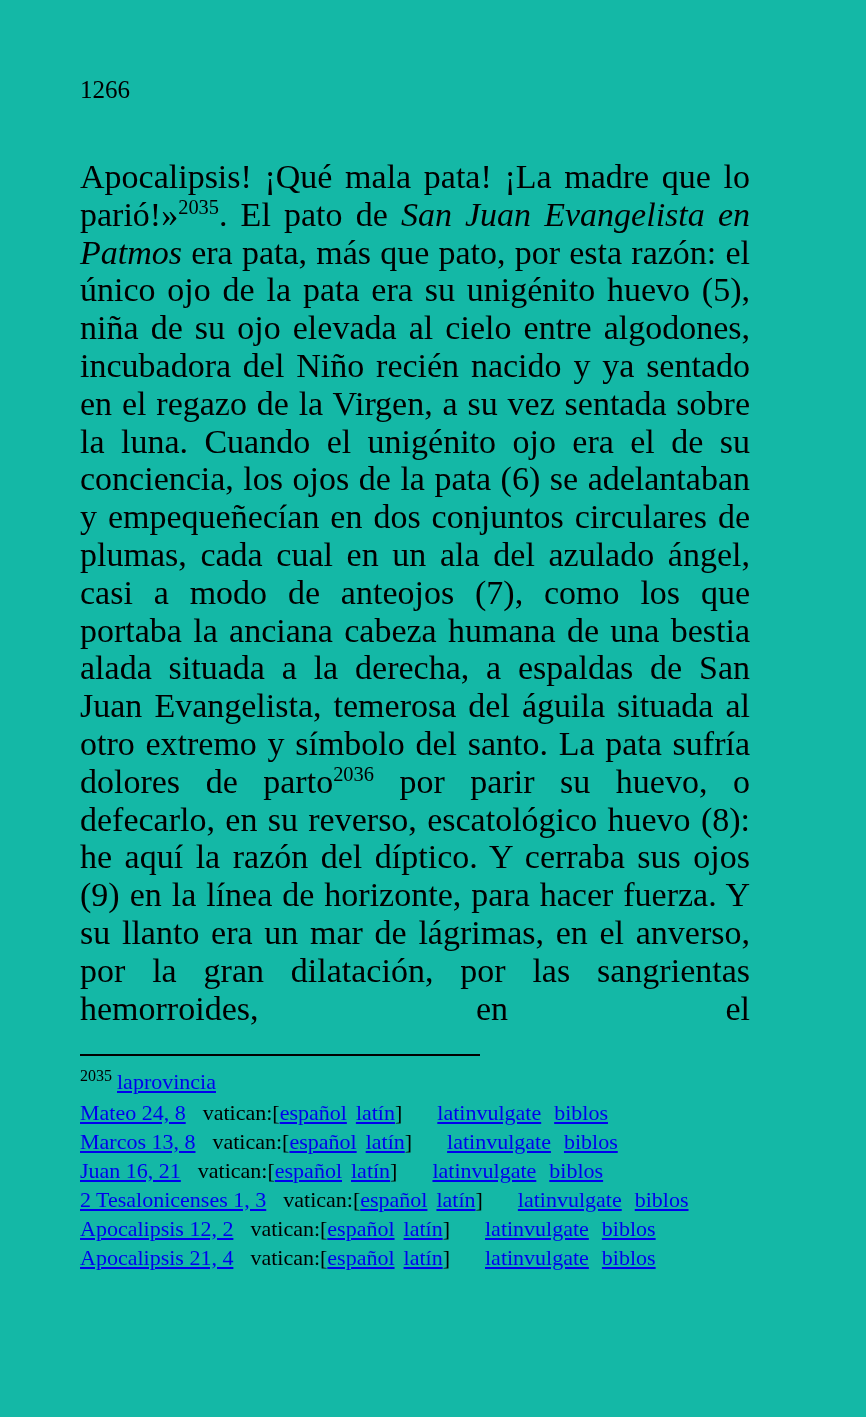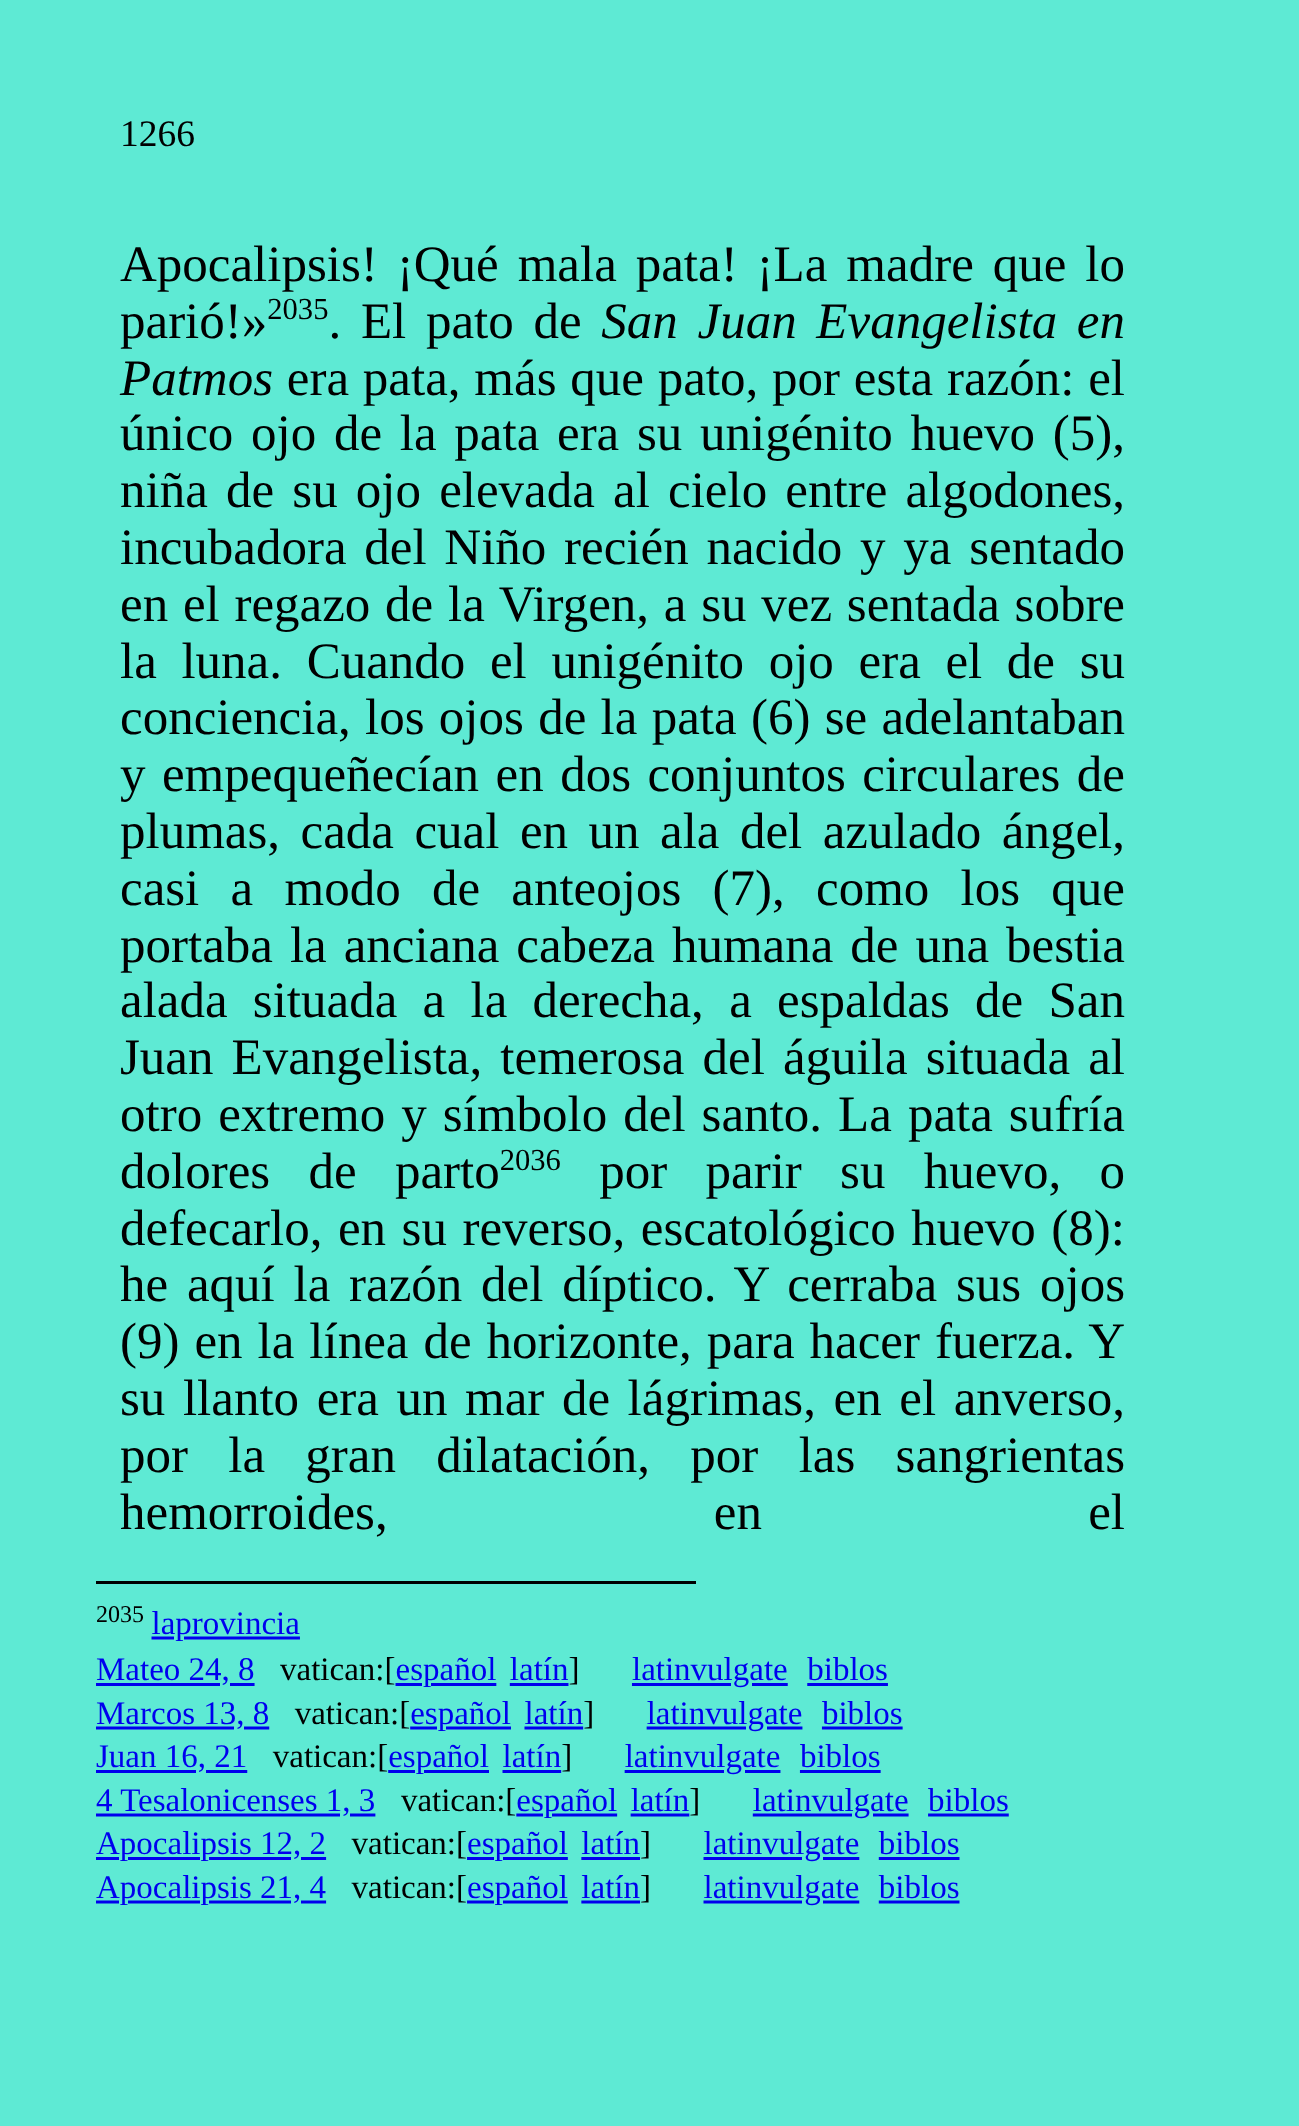--- a/index.html
+++ b/index.html
@@ -1,21 +1,21 @@
 <!DOCTYPE html>
 <html style="--link-color: #0000EE;"><head>
 <meta charset="utf-8">
 <style>
   * { margin: 0; padding: 0; box-sizing: border-box; }
   html, body { background: #ffffff; }
   .page {
     position: relative;
     width: 866px;
     height: 1417px;
-    background: #5eead4;
+    background: #14b8a6;
     color: #000000;
     font-family: "Liberation Serif", serif;
     overflow: hidden;
   }
   .page-number {
     position: absolute;
     left: 80px;
     top: 76px;
     font-size: 25px;
     line-height: 28px;
@@ -31,21 +31,21 @@
     text-align-last: justify;
   }
   .body-text .italic { font-style: italic; }
   sup.inline-fn {
     font-size: 0.6em;
     vertical-align: super;
     line-height: 0;
   }
   .footnotes {
     position: absolute;
-    left: 64px;
+    left: 80px;
     top: 1054px;
     width: 710px;
   }
   .fn-rule {
     width: 400px;
     border: none;
     border-top: 2px solid #000000;
     margin: 0 0 10px 0;
   }
   a.link {
@@ -88,20 +88,20 @@
 
     <div class="fn-note"><sup class="fn-marker">2035</sup><a class="link">laprovincia</a></div>
 
 
     <div class="fn-ref-row"><a class="link ref">Mateo 24, 8</a><span class="plain">vatican:[</span><a class="link">español</a><a class="link lat">latín</a><span class="plain">]</span><a class="link lv">latinvulgate</a><a class="link">biblos</a></div>
 
     <div class="fn-ref-row"><a class="link ref">Marcos 13, 8</a><span class="plain">vatican:[</span><a class="link">español</a><a class="link lat">latín</a><span class="plain">]</span><a class="link lv">latinvulgate</a><a class="link">biblos</a></div>
 
     <div class="fn-ref-row"><a class="link ref">Juan 16, 21</a><span class="plain">vatican:[</span><a class="link">español</a><a class="link lat">latín</a><span class="plain">]</span><a class="link lv">latinvulgate</a><a class="link">biblos</a></div>
 
-    <div class="fn-ref-row"><a class="link ref">4 Tesalonicenses 1, 3</a><span class="plain">vatican:[</span><a class="link">español</a><a class="link lat">latín</a><span class="plain">]</span><a class="link lv">latinvulgate</a><a class="link">biblos</a></div>
+    <div class="fn-ref-row"><a class="link ref">2 Tesalonicenses 1, 3</a><span class="plain">vatican:[</span><a class="link">español</a><a class="link lat">latín</a><span class="plain">]</span><a class="link lv">latinvulgate</a><a class="link">biblos</a></div>
 
     <div class="fn-ref-row"><a class="link ref">Apocalipsis 12, 2</a><span class="plain">vatican:[</span><a class="link">español</a><a class="link lat">latín</a><span class="plain">]</span><a class="link lv">latinvulgate</a><a class="link">biblos</a></div>
 
     <div class="fn-ref-row"><a class="link ref">Apocalipsis 21, 4</a><span class="plain">vatican:[</span><a class="link">español</a><a class="link lat">latín</a><span class="plain">]</span><a class="link lv">latinvulgate</a><a class="link">biblos</a></div>
 
   </div>
 </div>
 
 </body></html>

